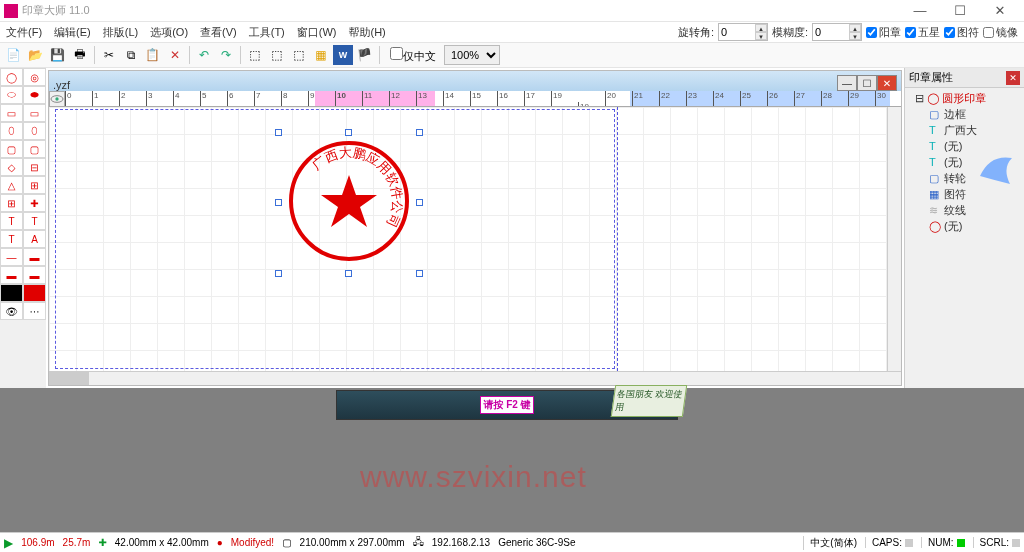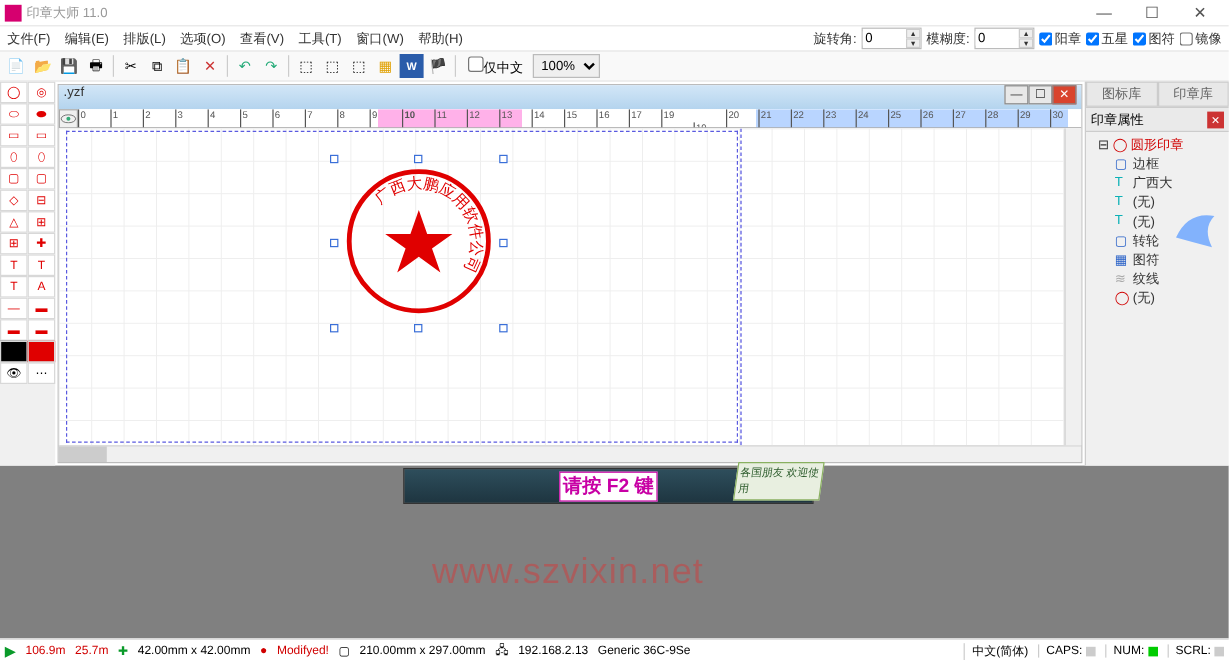--- a/index.html
+++ b/index.html
@@ -34,21 +34,21 @@
 
 
 .left-tools { width: 46px; display: flex; background: #f0f0f0; }
 .left-tools .col { width: 23px; display: flex; flex-direction: column; }
 .left-tools .lt-btn { width: 23px; height: 18px; display: flex; align-items: center; justify-content: center; border: 1px solid #d8d8d8; background: #fff; font-size: 10px; }
 .left-tools .lt-btn.red { color: #e00000; }
 .left-tools .lt-btn.redfill { background: #e00000; }
 
 
 .docwin { flex: 1; position: relative; background: #fff; border: 1px solid #bbb; margin: 2px; display: flex; flex-direction: column; }
-.docwin .doc-title { height: 20px; background: linear-gradient(#d2e6f7, #b4d4ee); display: flex; align-items: flex-start; padding: 0 4px; font-size: 11px; color: #333; }
+.docwin .doc-title { height: 20px; background: linear-gradient(#d2e6f7, #b4d4ee); display: flex; align-items: flex-end; padding: 0 4px; font-size: 11px; color: #333; }
 .docwin .doc-title .doc-ctrls { margin-left: auto; display: flex; gap: 0; }
 .docwin .doc-title .doc-ctrls span { width: 20px; height: 16px; border: 1px solid #888; display: flex; align-items: center; justify-content: center; background: #e8e8e8; font-size: 10px; }
 .docwin .doc-title .doc-ctrls .close { background: #d9442e; color: #fff; }
 .docwin .ruler-h { height: 16px; position: relative; background: #fff; border-bottom: 1px solid #aaa; overflow: hidden; margin-left: 16px; }
 .docwin .ruler-h .tick { position: absolute; top: 0; height: 16px; border-left: 1px solid #555; font-size: 8px; color: #555; padding-left: 1px; }
 .docwin .ruler-h .pink { position: absolute; top: 0; height: 16px; background: rgba(255, 60, 200, 0.4); }
 .docwin .ruler-h .blue { position: absolute; top: 0; height: 16px; background: rgba(80, 150, 255, 0.4); }
 .docwin .ruler-corner { position: absolute; top: 20px; left: 0; width: 16px; height: 16px; background: #f0f0f0; border: 1px solid #aaa; display:flex; align-items:center; justify-content:center; }
 .docwin .ruler-corner svg { width: 14px; height: 8px; }
 .docwin .canvas-area { flex: 1; position: relative; overflow: hidden; background: #fff; }
@@ -74,21 +74,21 @@
 .right-panel .tree { padding: 2px 4px 2px 10px; font-size: 11px; color: #333; position: relative; }
 .right-panel .tree .node { display: flex; align-items: center; gap: 3px; height: 16px; }
 .right-panel .tree .ic { width: 12px; height: 12px; display: inline-block; }
 .right-panel .tree .red { color: #d00000; }
 .right-panel .tree .blue { color: #2a62c8; }
 .right-panel .tree .teal { color: #0bb1b6; }
 .right-panel .bird { position: absolute; right: 4px; top: 58px; width: 48px; height: 48px; opacity: 0.85; }
 
 
 .banner { position: absolute; left: 336px; top: 390px; width: 342px; height: 30px; background: linear-gradient(#2e4e5c, #1e3540); border: 1px solid #333; display: flex; align-items: center; justify-content: center; }
-.banner .f2 { background: #fff; border: 1px solid #c800a5; color: #c800a5; font-size: 16px; padding: 1px 2px; font-weight: bold; }
+.banner .f2 { background: #fff; border: 1px solid #c800a5; color: #c800a5; font-size: 10px; padding: 1px 2px; font-weight: bold; }
 .banner .wel { position: absolute; right: -8px; top: -6px; width: 72px; height: 32px; background: #e8efe0; border: 1px solid #89b060; transform: skewX(-8deg); font-size: 9px; color: #2a5a2a; padding: 2px; }
 
 
 .gray-fill { position: absolute; top: 388px; left: 0; right: 0; bottom: 20px; background: #808080; z-index: -1; }
 
 
 .statusbar { position: absolute; bottom: 0; left: 0; right: 0; height: 20px; background: #fff; border-top: 1px solid #ccc; display: flex; align-items: center; padding: 0 4px; font-size: 10px; gap: 8px; }
 .statusbar .grn { color: #0a9a2a; }
 .statusbar .redt { color: #d00000; }
 .statusbar .play { color: #0a9a2a; font-size: 12px; }
@@ -295,24 +295,20 @@
         <span class="handle" style="bottom:-4px;right:-4px"></span>
       </div>
     </div>
     <div class="scroll-v"></div>
     <div class="scroll-strip">
         <div class="thumb"></div>
       </div>
   </div>
 
   <div class="right-panel">
-    <div class="tabs">
-      <span>图标库</span>
-      <span>印章库</span>
-    </div>
     <div class="prop-hdr">
       <span>印章属性</span>
       <span class="x">✕</span>
     </div>
     <div class="tree">
       <svg class="bird" viewBox="0 0 48 48">
           <path d="M8 30 Q 18 8 40 12 Q 30 22 38 38 Q 22 34 8 30 Z" fill="#6fa8ff"></path>
         </svg>
       <div class="node">
           <span>⊟</span>

